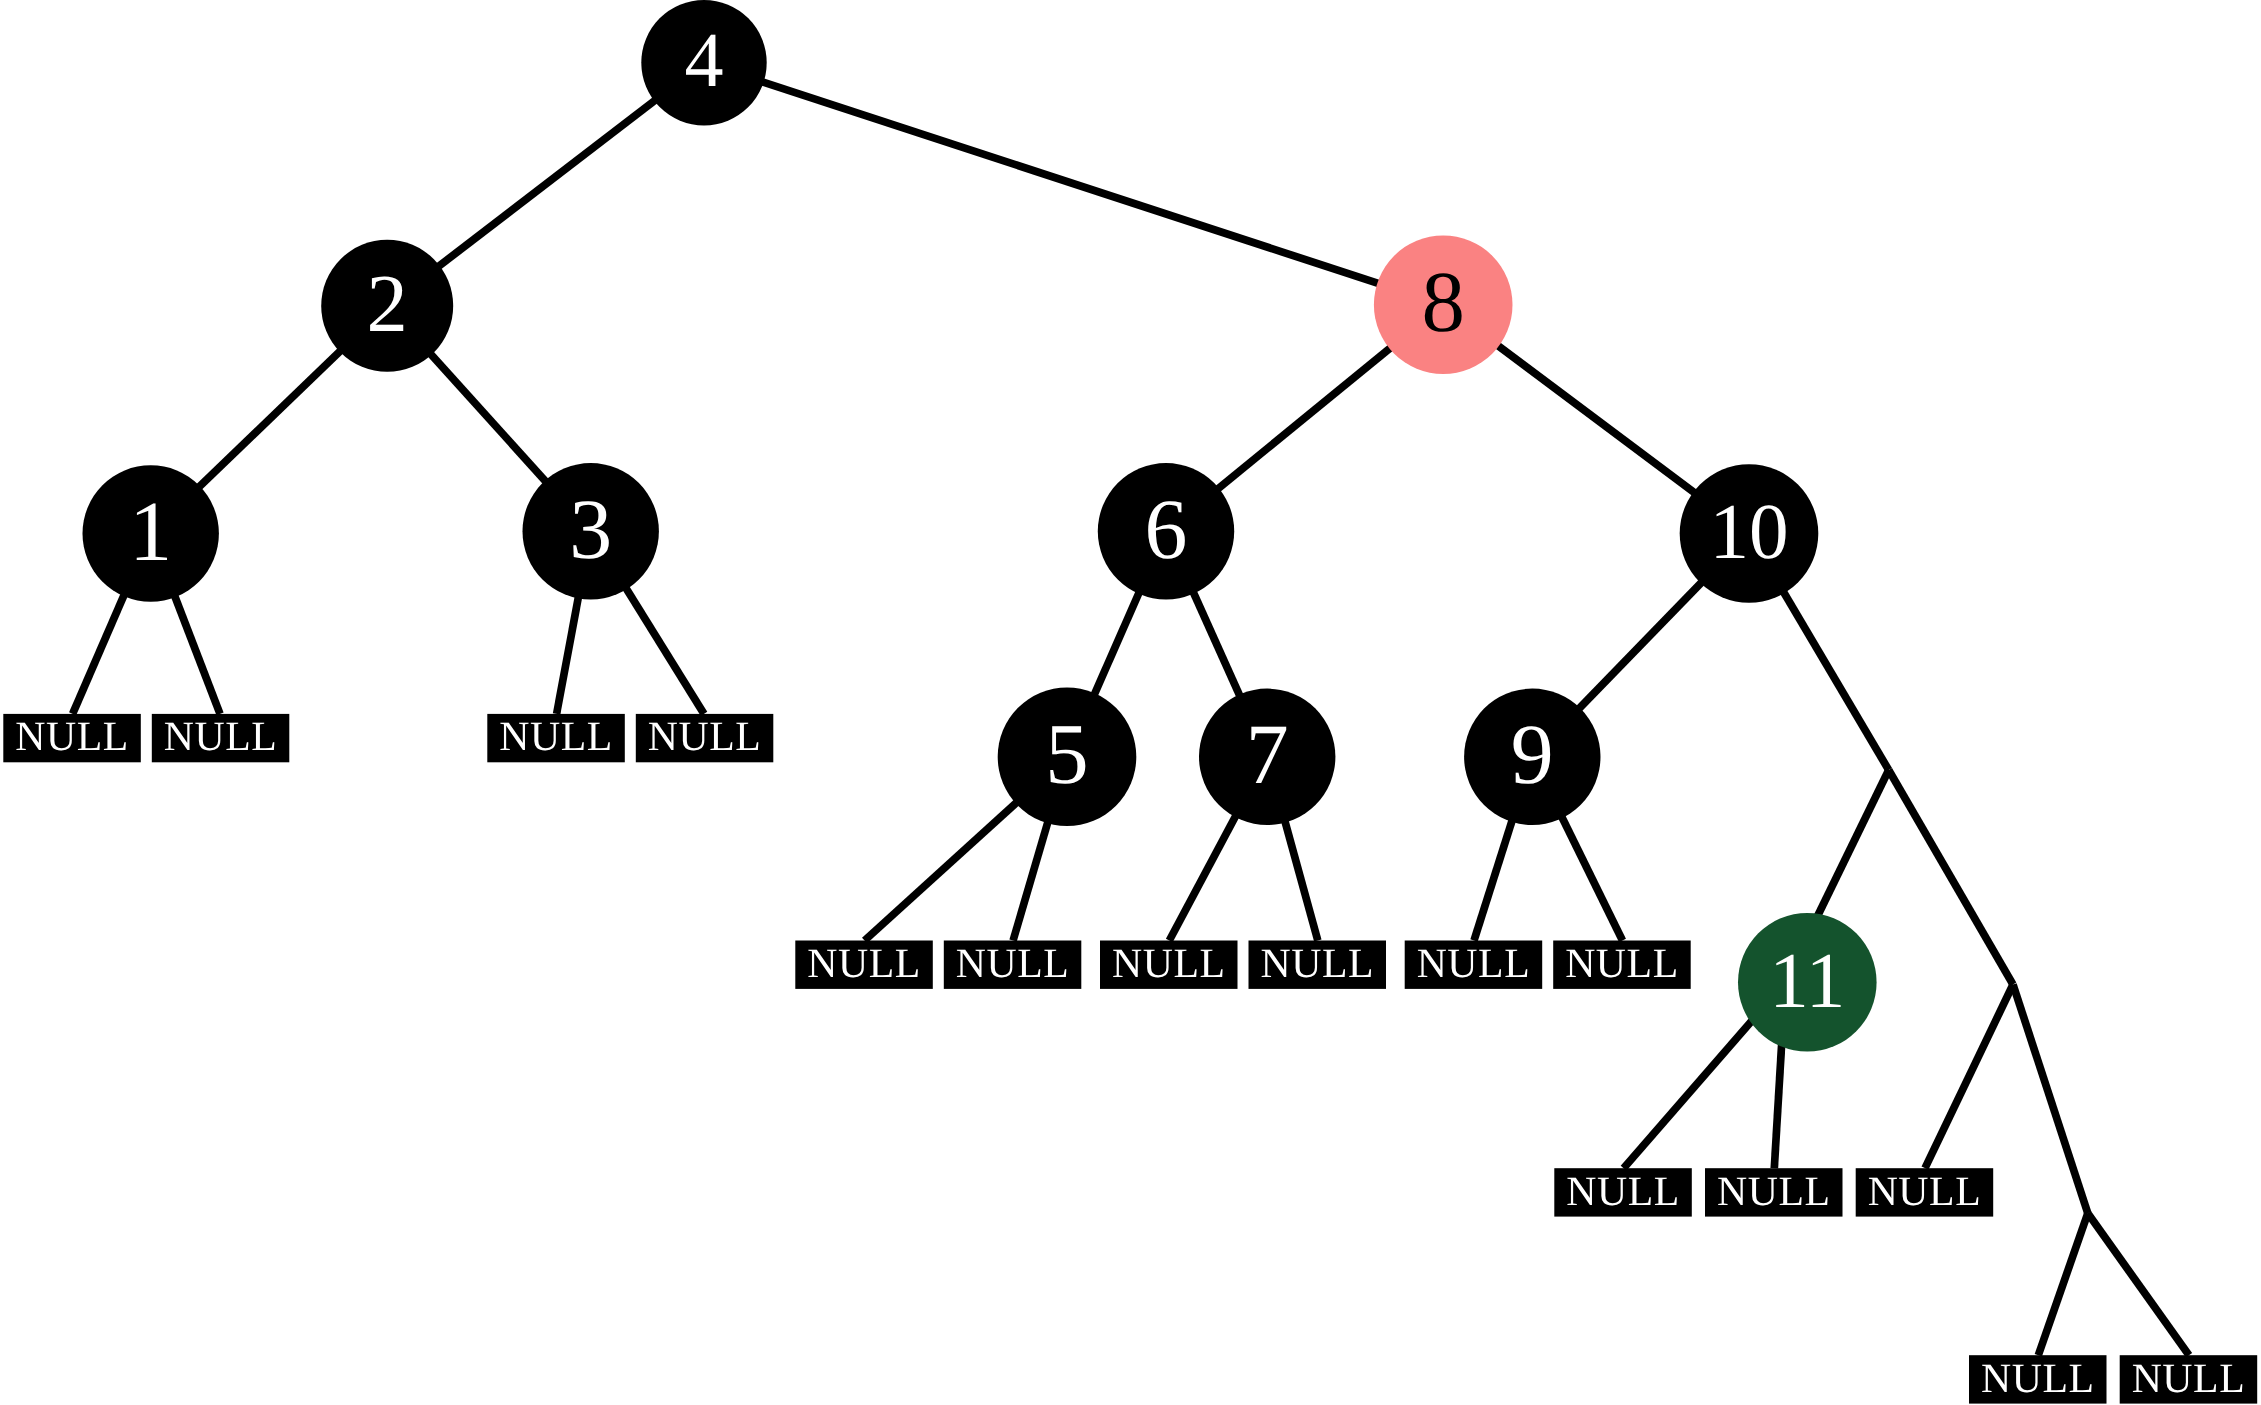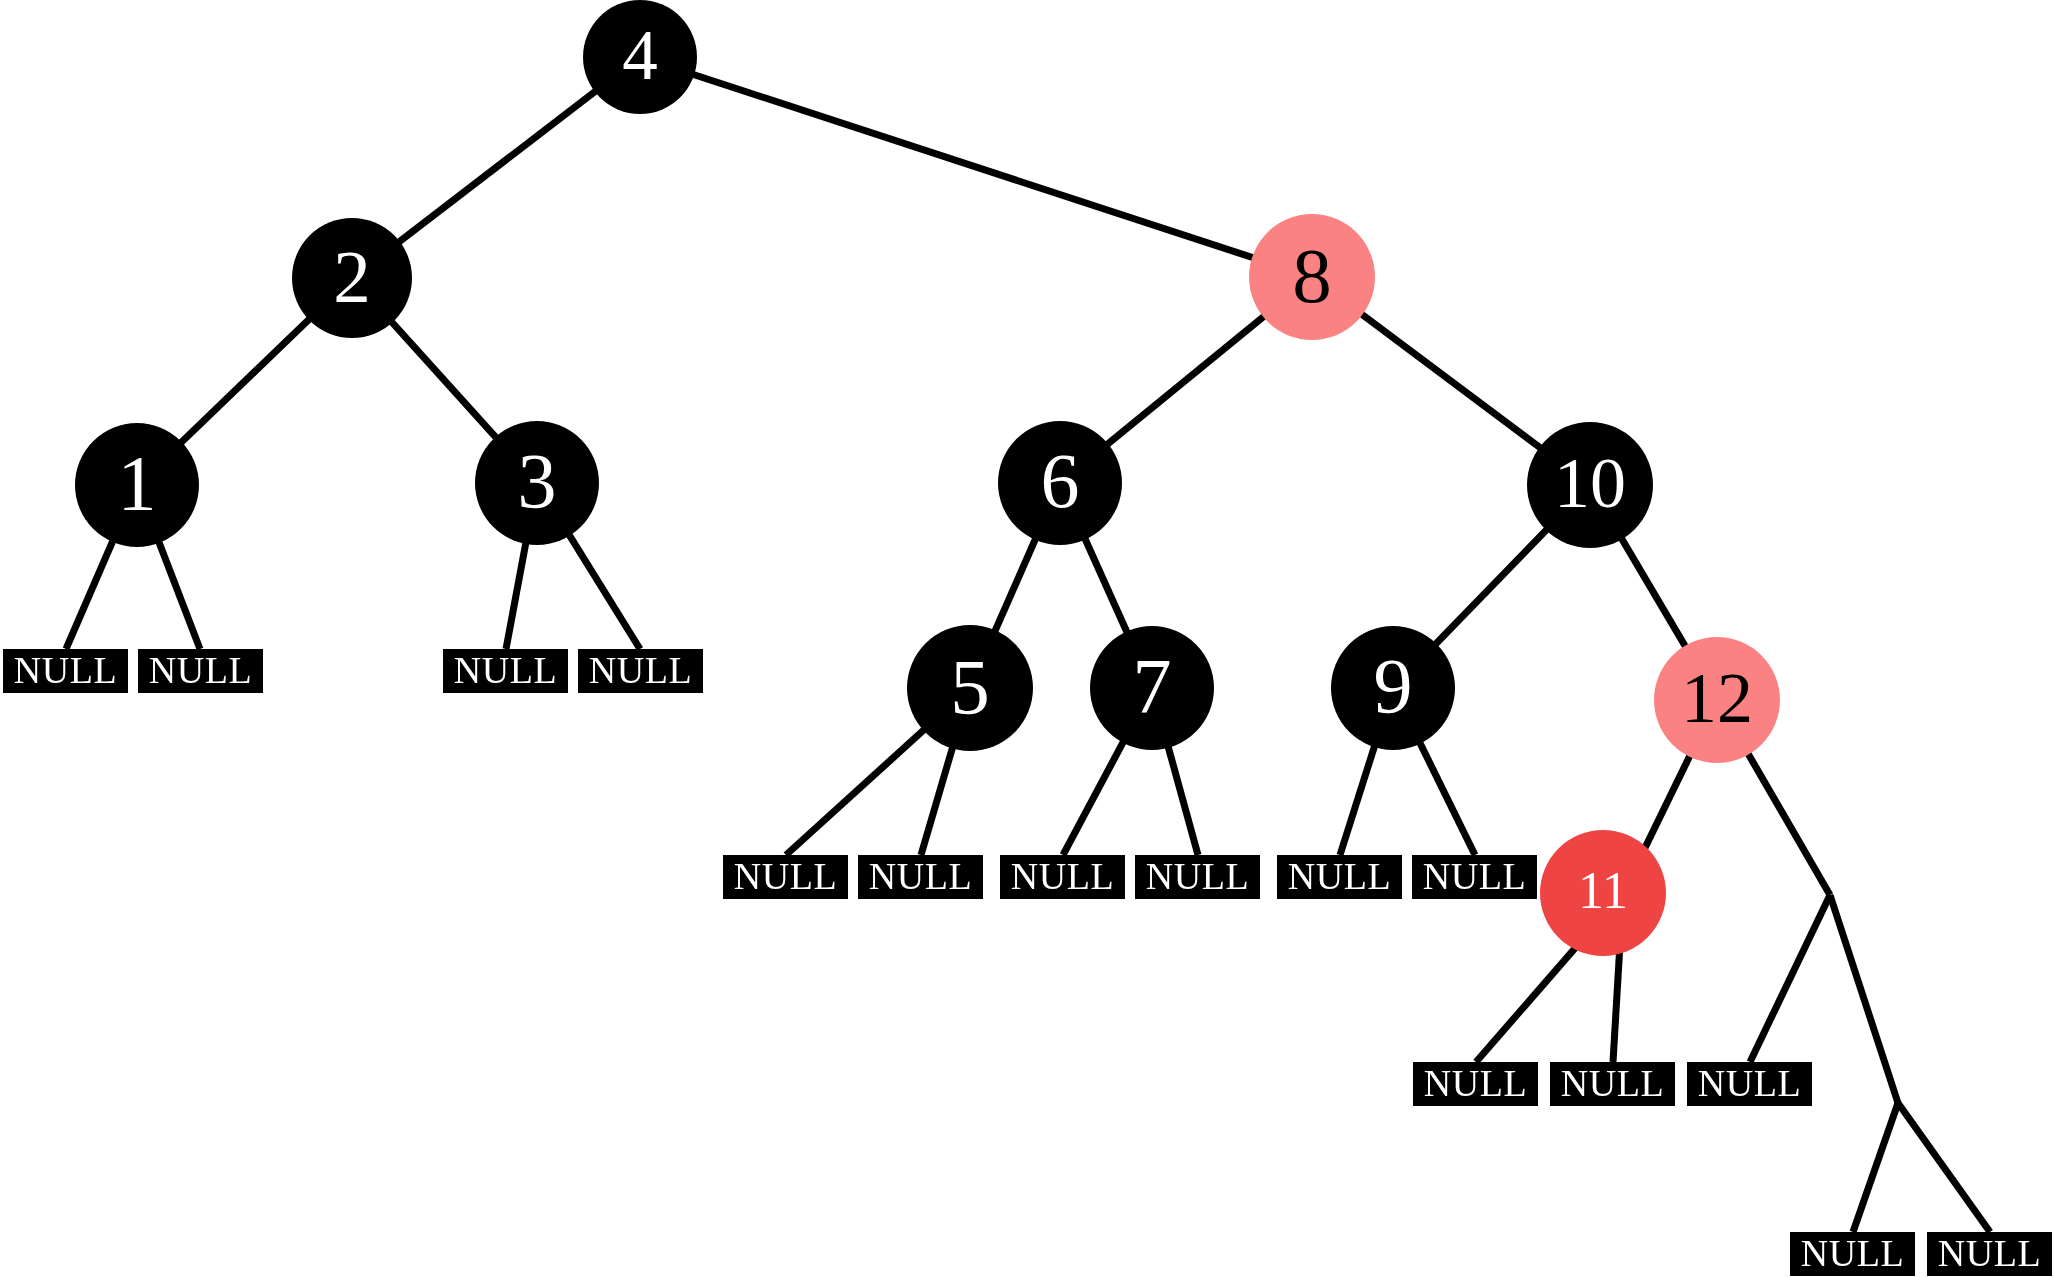--- a/index.html
+++ b/index.html
@@ -133,24 +133,21 @@
       </div>
       <div class="node black" style="left: 907px; top: 625px; width: 126px; height: 126px; background: rgb(0, 0, 0); color: rgb(255, 255, 255); font-size: 79px;">
         <span class="node-label">5</span>
       </div>
       <div class="node black" style="left: 1090px; top: 626px; width: 124px; height: 124px; background: rgb(0, 0, 0); color: rgb(255, 255, 255); font-size: 78px;">
         <span class="node-label">7</span>
       </div>
       <div class="node black" style="left: 1331px; top: 626px; width: 124px; height: 124px; background: rgb(0, 0, 0); color: rgb(255, 255, 255); font-size: 78px;">
         <span class="node-label">9</span>
       </div>
-      <div class="node red" style="left: 1654px; top: 637px; width: 126px; height: 126px; background: rgb(250, 130, 130); color: rgb(0, 0, 0); font-size: 72px;">
-        <span class="node-label">12</span>
-      </div>
-      <div class="node black" style="left: 1540px; top: 830px; width: 126px; height: 126px; background: #ef4444; color: rgb(255, 255, 255); font-size: 52px;">
+      <div class="node black" style="left: 1580px; top: 830px; width: 126px; height: 126px; background: #14532d; color: rgb(255, 255, 255); font-size: 72px;">
         <span class="node-label">11</span>
       </div>
       <div class="nullbox" style="left: 3px; top: 649px; width: 125px; height: 44px; background: rgb(0, 0, 0); color: rgb(255, 255, 255);">
         <span>NULL</span>
       </div>
       <div class="nullbox" style="left: 138px; top: 649px; width: 125px; height: 44px; background: rgb(0, 0, 0); color: rgb(255, 255, 255);">
         <span>NULL</span>
       </div>
       <div class="nullbox" style="left: 443px; top: 649px; width: 125px; height: 44px; background: rgb(0, 0, 0); color: rgb(255, 255, 255);">
         <span>NULL</span>

